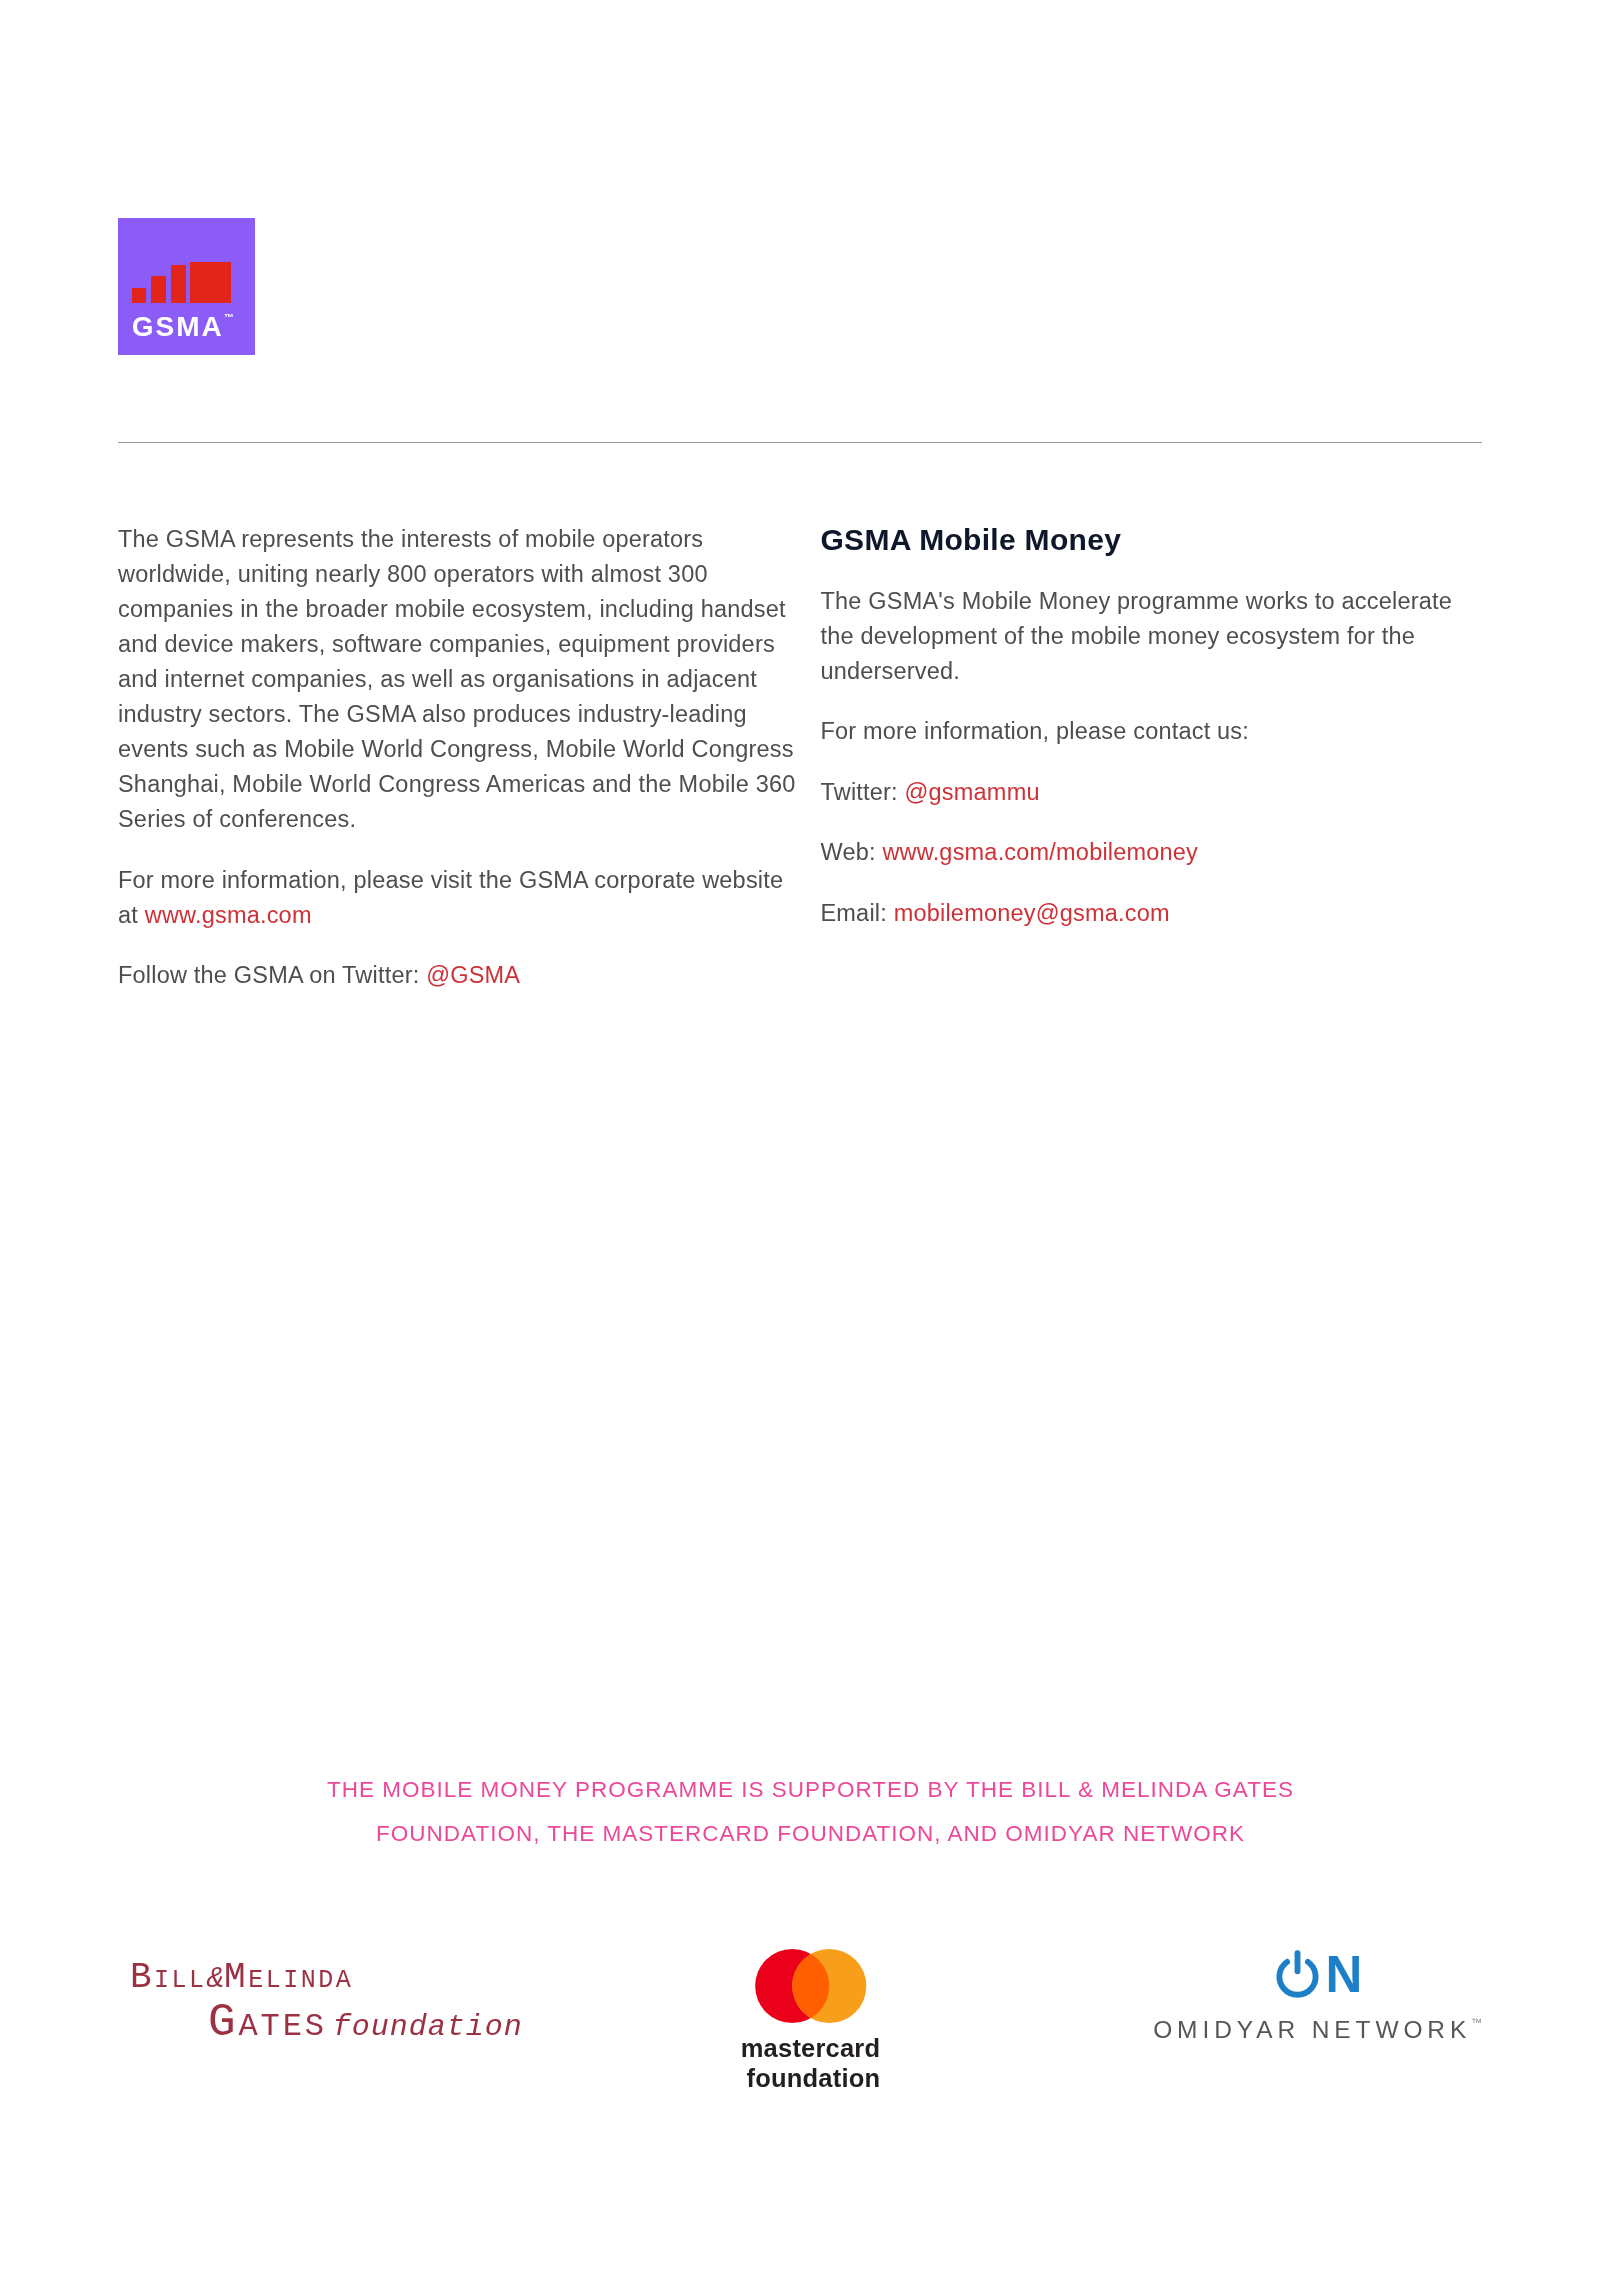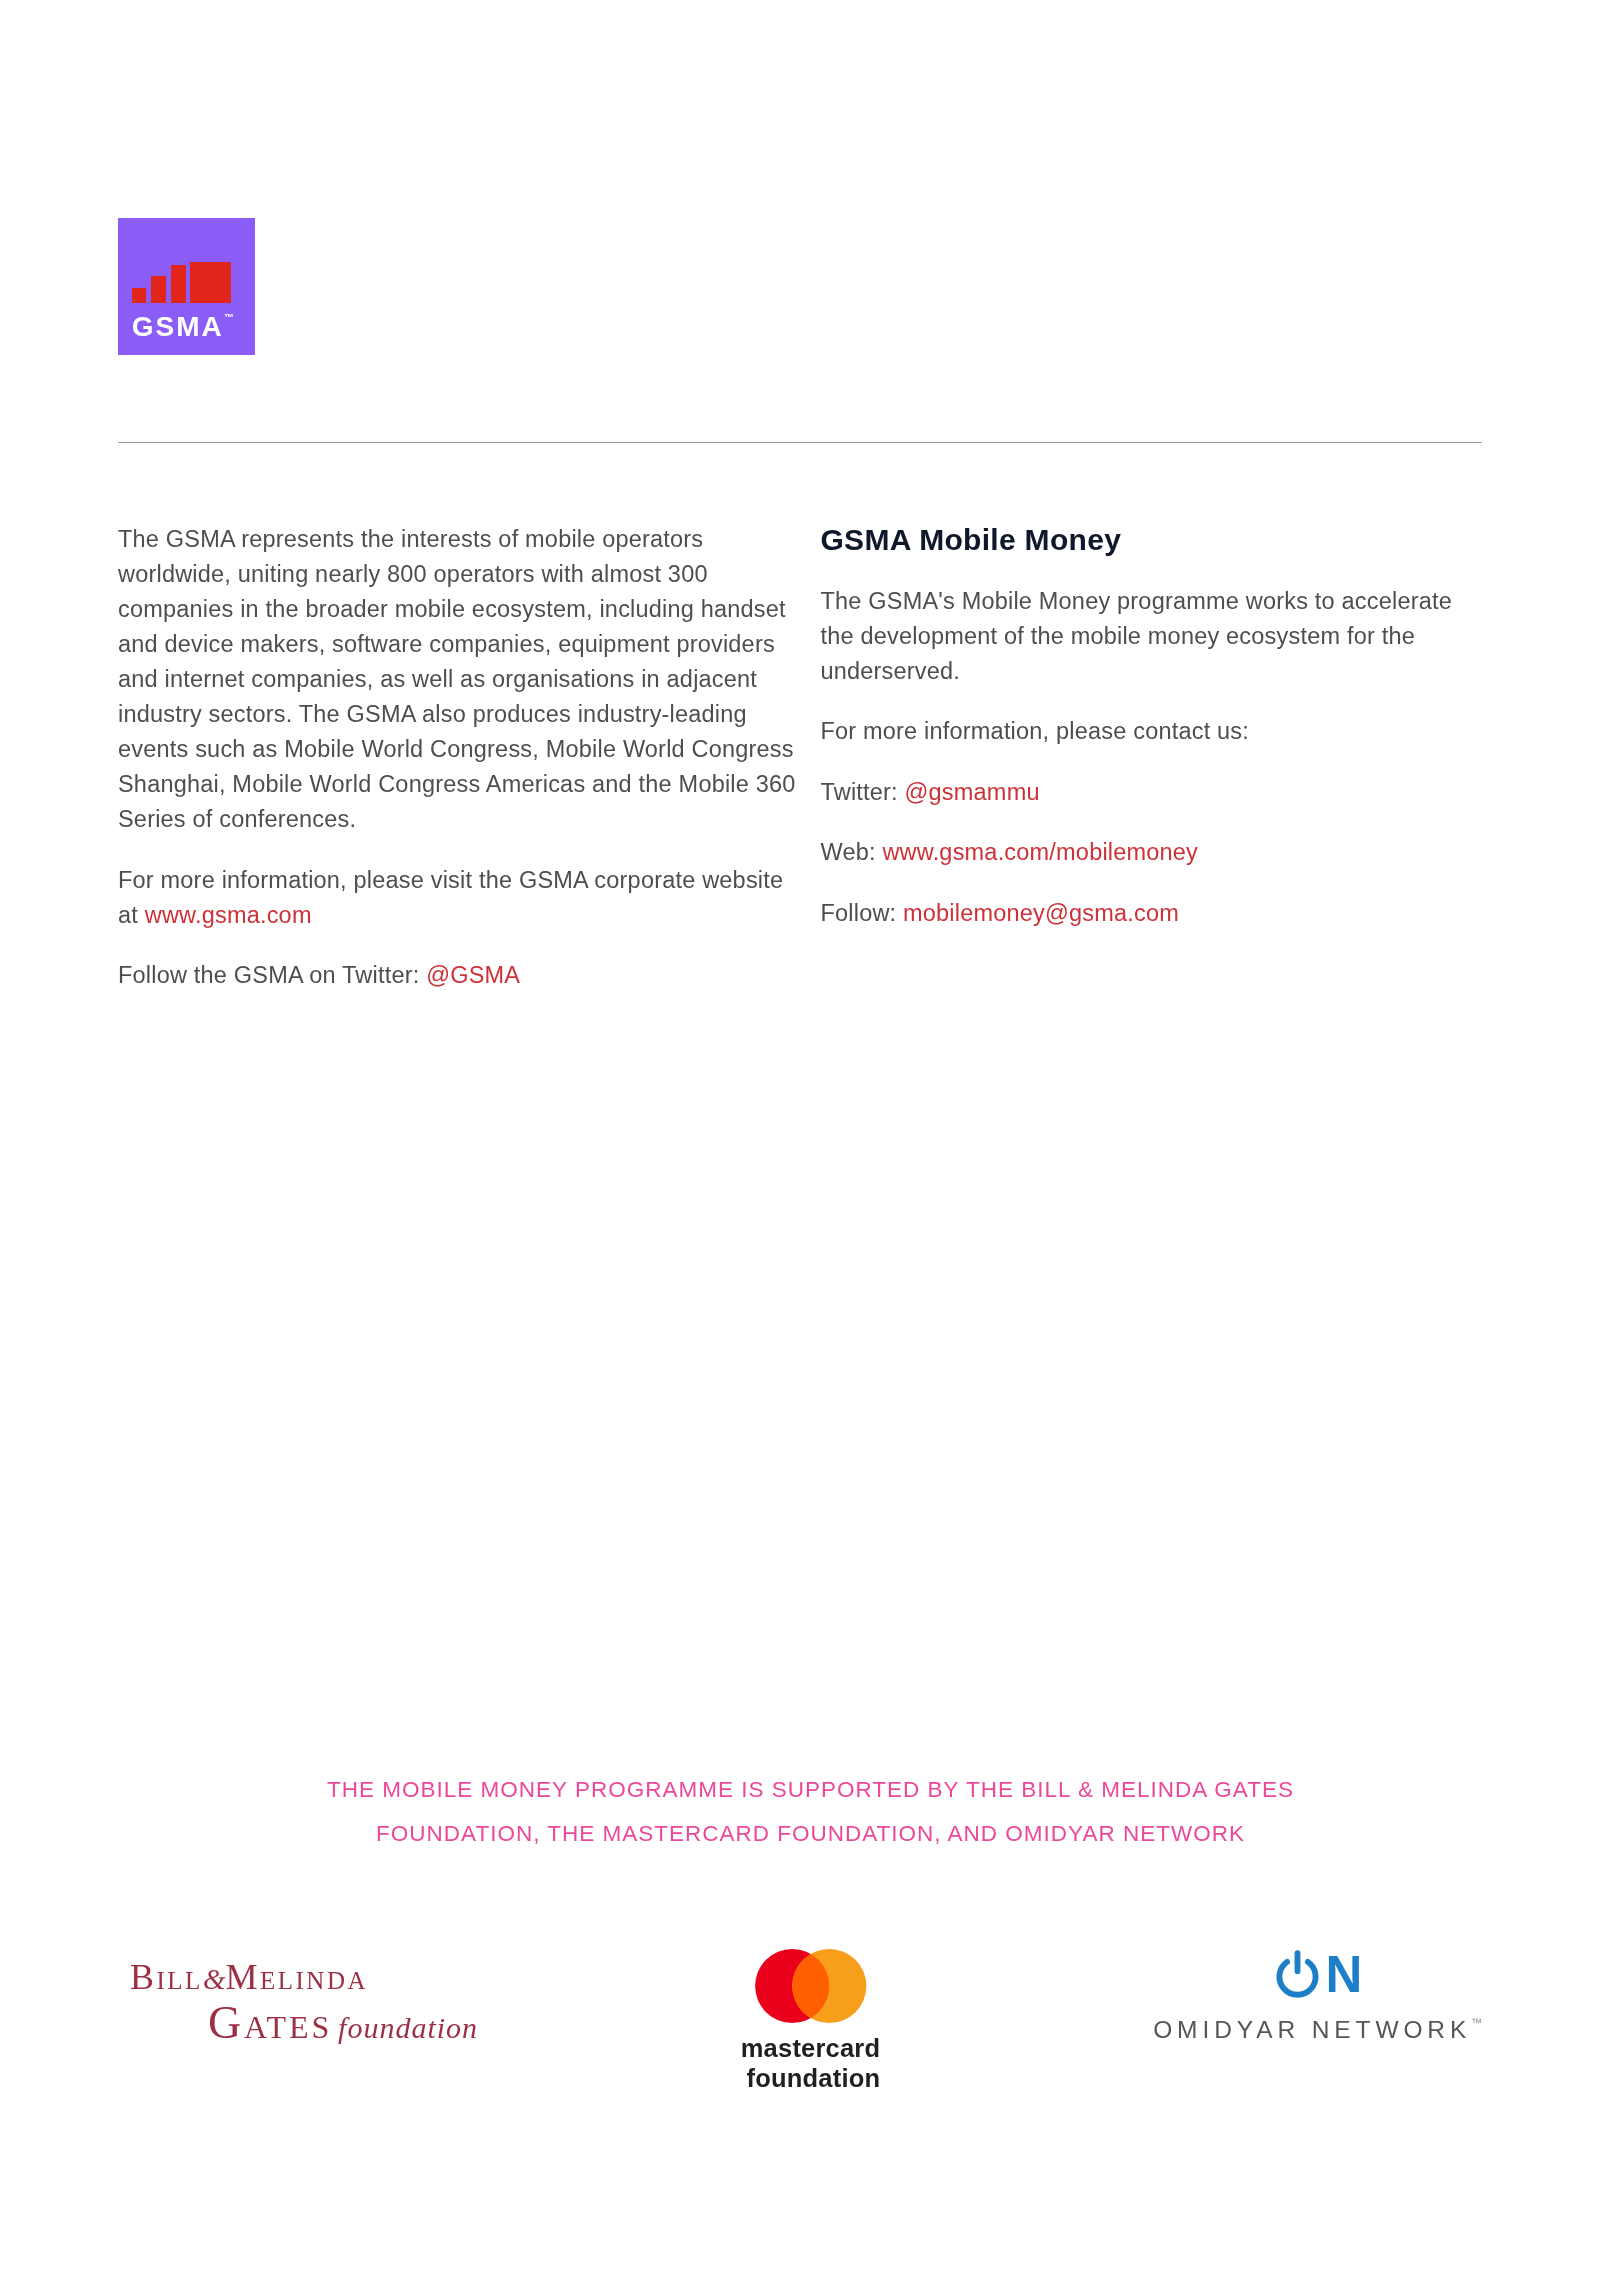--- a/index.html
+++ b/index.html
@@ -76,21 +76,21 @@
     font-size: 22.5px;
     line-height: 44px;
     letter-spacing: 1px;
   }
 
   
   .gates-logo {
     position: absolute;
     left: 130px; top: 1958px;
     color: #9C3144;
-    font-family: Liberation Serif, serif;
+    font-family: Liberation Mono, monospace;
     white-space: nowrap;
   }
   .gates-line1 { font-variant: small-caps; font-size: 36px; letter-spacing: 2.5px; line-height: 1.1; }
   .gates-line1 .amp { font-style: italic; font-variant: normal; font-size: 29px; letter-spacing: 0; }
   .gates-line2 { padding-left: 78px; line-height: 1.0; margin-top: 2px; }
   .gates-line2 .gates-word { font-variant: small-caps; font-size: 46px; letter-spacing: 2.9px; }
   .gates-line2 .foundation-word { font-style: italic; font-size: 30px; letter-spacing: 1px; margin-left: 5.9px; }
 
   .mastercard-logo {
     position: absolute;
@@ -157,21 +157,21 @@
       <div class="mm-heading">GSMA Mobile Money</div>
       <p>The GSMA's Mobile Money programme works to accelerate the development of the mobile money ecosystem for the underserved.</p>
       <p>For more information, please contact us:</p>
       <p>
         <span>Twitter: </span><span class="link">@gsmammu</span>
       </p>
       <p>
         <span>Web: </span><span class="link">www.gsma.com/mobilemoney</span>
       </p>
       <p>
-        <span>Follow: </span><span class="link">mobilemoney@gsma.com</span>
+        <span>Email: </span><span class="link">mobilemoney@gsma.com</span>
       </p>
     </div>
 
   </div>
 
   <div class="support-note">
     <div>THE MOBILE MONEY PROGRAMME IS SUPPORTED BY THE BILL &amp; MELINDA GATES</div>
     <div>FOUNDATION, THE MASTERCARD FOUNDATION, AND OMIDYAR NETWORK</div>
   </div>
 

